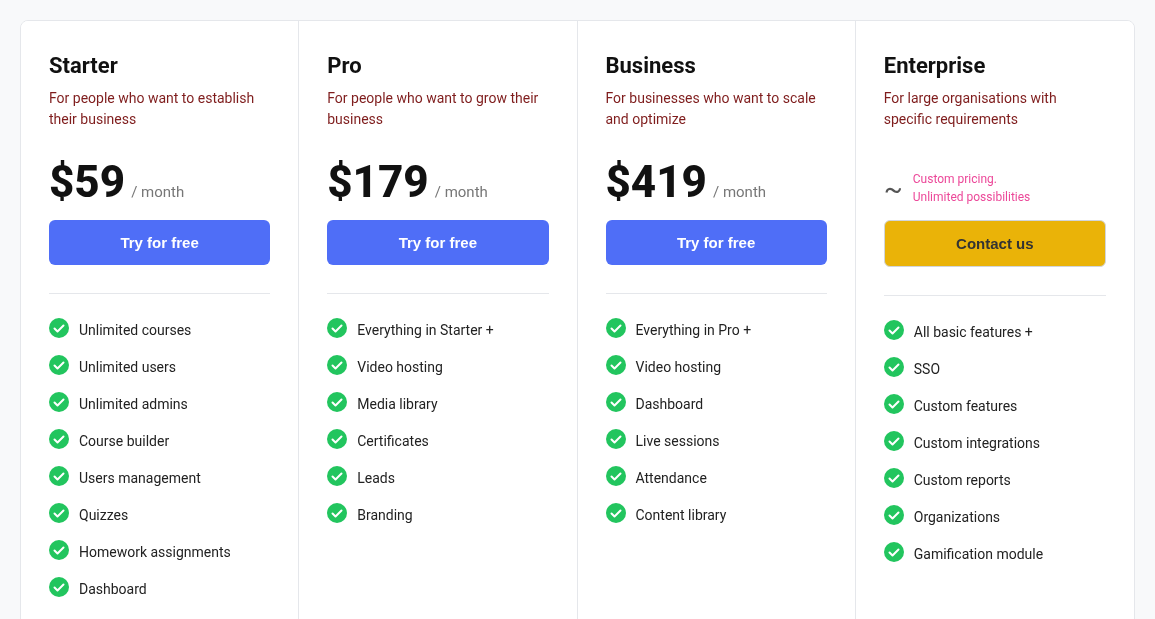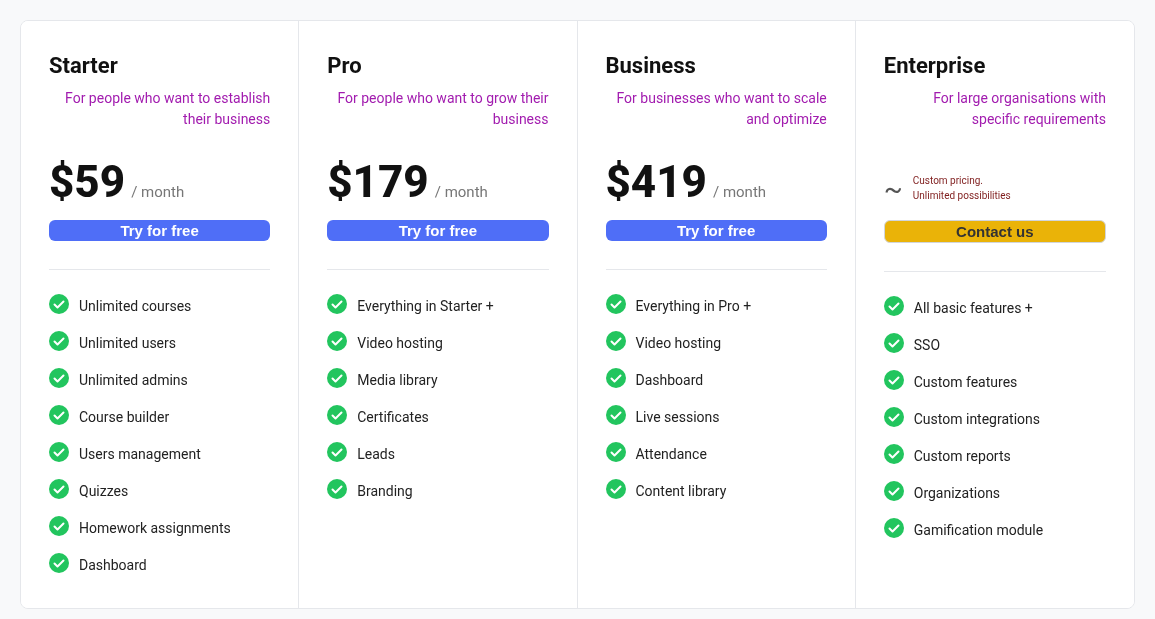--- a/index.html
+++ b/index.html
@@ -32,25 +32,24 @@
       border-right: none;
     }
     .plan-name {
       font-size: 22px;
       font-weight: 700;
       color: #111;
       margin-bottom: 10px;
     }
     .plan-description {
       font-size: 14px;
-      color: #a21caf;
+      color: #7f1d1d;
       line-height: 1.5;
       margin-bottom: 24px;
       min-height: 48px;
-      text-align: right;
     }
     .plan-price {
       display: flex;
       align-items: baseline;
       gap: 6px;
       margin-bottom: 4px;
       min-height: 56px;
     }
     .price-amount {
       font-size: 44px;
@@ -66,28 +65,28 @@
       display: flex;
       align-items: center;
       gap: 10px;
       min-height: 56px;
     }
     .tilde-icon {
       font-size: 28px;
       color: #555;
     }
     .price-custom-text {
-      font-size: 10px;
-      color: #7f1d1d;
+      font-size: 12px;
+      color: #ec4899;
       line-height: 1.5;
     }
     .cta-button {
       display: block;
       width: 100%;
-      padding: 2px;
+      padding: 14px;
       font-size: 15px;
       font-weight: 600;
       text-align: center;
       border-radius: 6px;
       cursor: pointer;
       border: none;
       margin-bottom: 28px;
     }
     .cta-primary {
       background: #4f6ef7;

